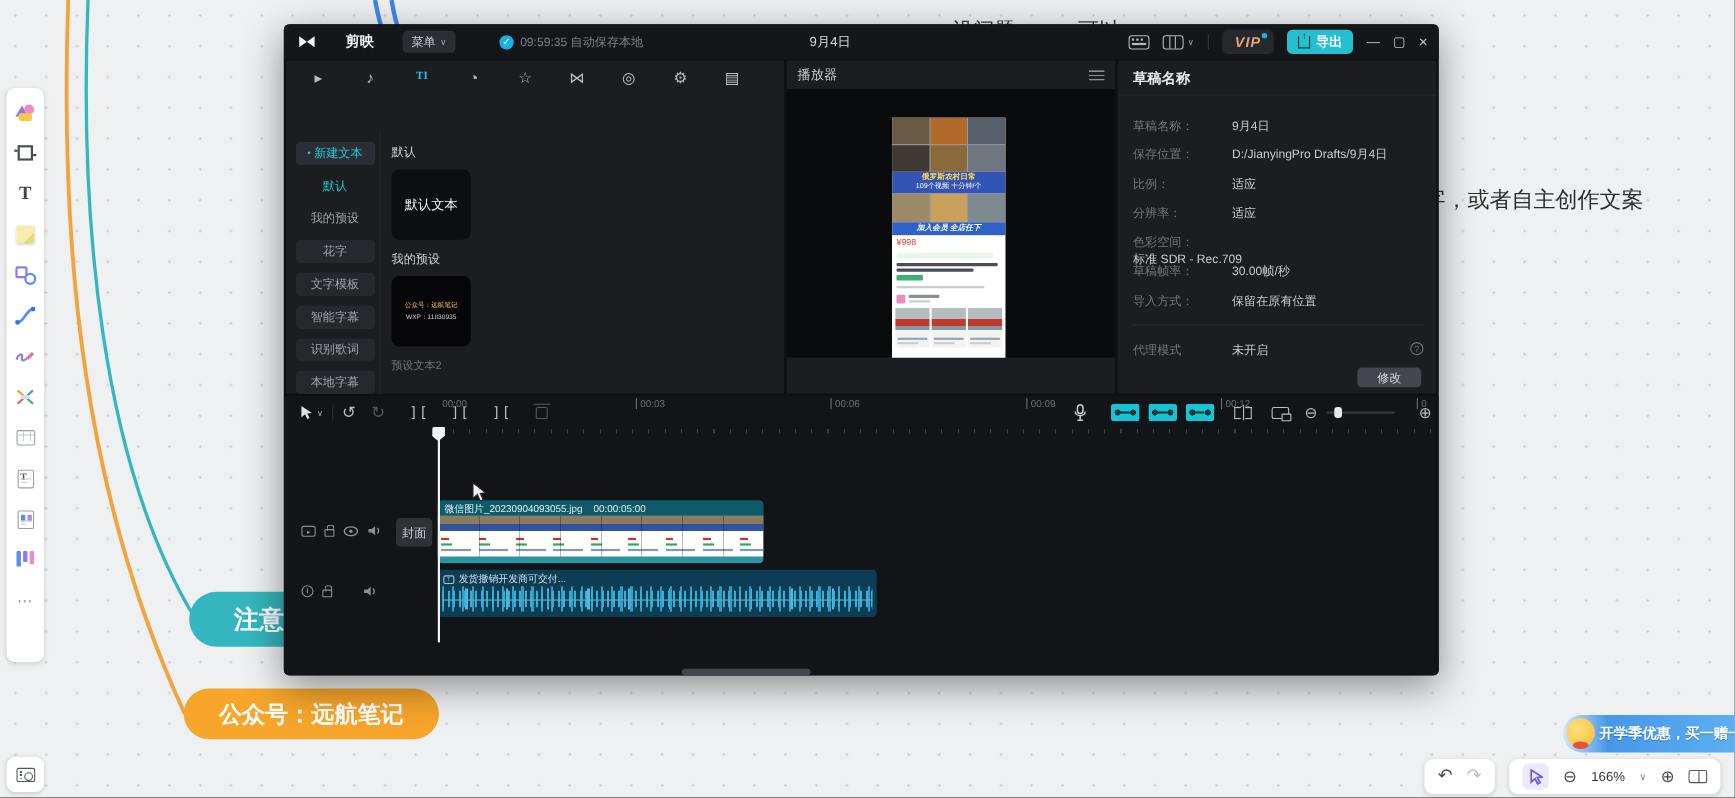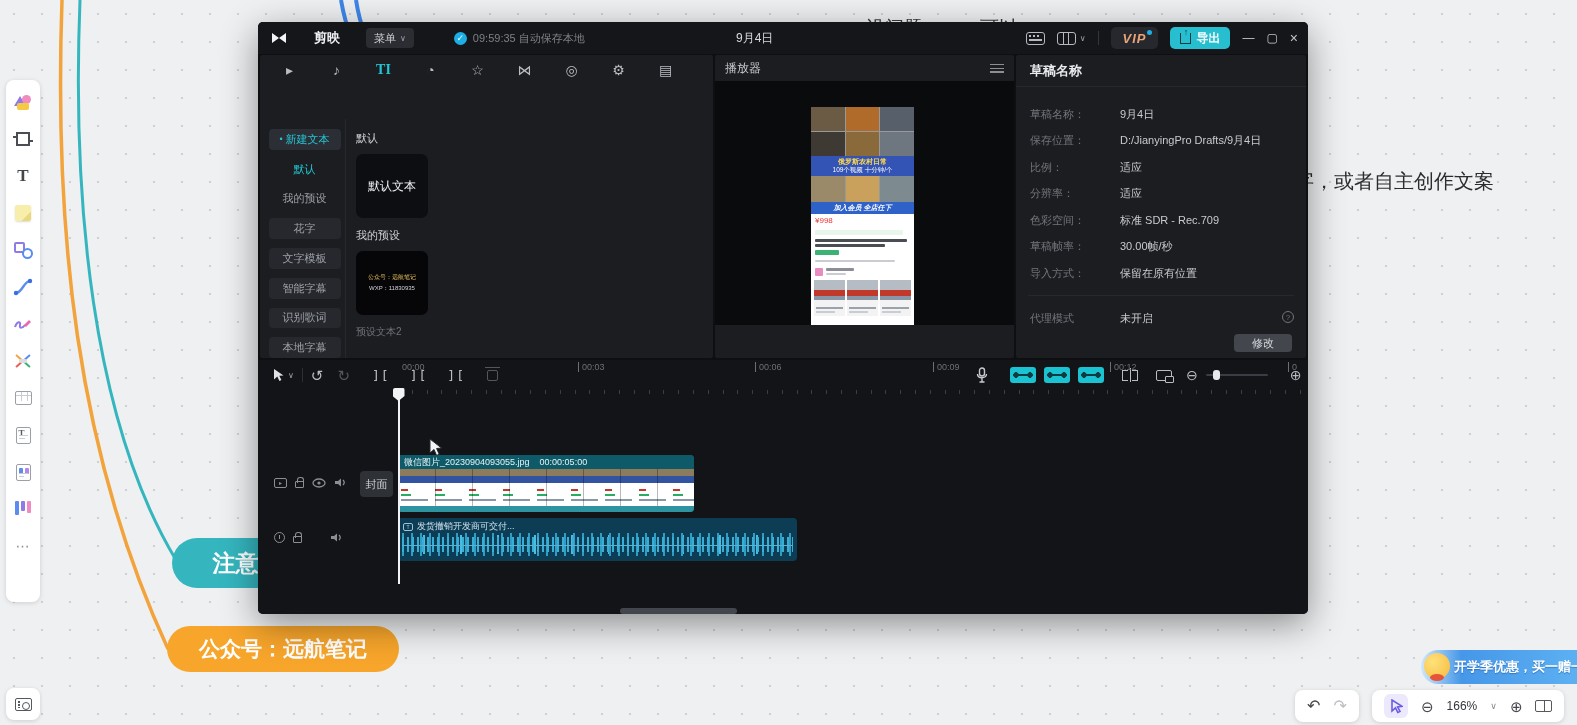--- a/index.html
+++ b/index.html
@@ -115,21 +115,21 @@
   .p-left { left:2px; top:33px; width:453px; height:303px; }
   .p-player { left:457px; top:33px; width:299px; height:303px; }
   .p-right { left:758px; top:33px; width:290px; height:303px; }
 
   
   .tabs { display:flex; padding:4px 6px 0 6px; }
   .tab { width:47px; display:flex; flex-direction:column; align-items:center; gap:1px; padding:3px 0; cursor:pointer; }
   .tab .ti { font-size:14px; color:#b9bdc3; height:16px; line-height:16px; }
   .tab .tl { font-size:10px; color:#b9bdc3; }
   .tab.active .ti, .tab.active .tl { color:#23c6d4; }
-  .tab.active .ti { font-family:"Liberation Serif",serif; font-weight:bold; font-size:14px; }
+  .tab.active .ti { font-family:"Liberation Serif",serif; font-weight:bold; font-size:10px; }
 
   
   .subnav { position:absolute; left:4px; top:64px; width:82px; bottom:0; border-right:1px solid #26282d; padding-top:10px;
     display:flex; flex-direction:column; align-items:center; gap:9px; }
   .sn-item { width:72px; height:22px; border-radius:4px; display:flex; align-items:center; justify-content:center; gap:3px;
     font-size:11px; color:#9ea2a8; cursor:pointer; }
   .sn-item.pill { background:#26282d; }
   .sn-item.active { background:#2b2e34; color:#23c6d4; }
   .sn-item.cyan { color:#23c6d4; }
   .sn-item .bl { font-size:9px; color:#23c6d4; }
@@ -542,21 +542,21 @@
         <span class="v">D:/JianyingPro Drafts/9月4日</span>
       </div>
     <div class="dp-row" style="top:105px;">
         <span class="k">比例：</span>
         <span class="v">适应</span>
       </div>
     <div class="dp-row" style="top:131px;">
         <span class="k">分辨率：</span>
         <span class="v">适应</span>
       </div>
-    <div class="dp-row" style="top:158px;">
+    <div class="dp-row" style="top:158px;flex-direction:column;">
         <span class="k">色彩空间：</span>
         <span class="v">标准 SDR - Rec.709</span>
       </div>
     <div class="dp-row" style="top:184px;">
         <span class="k">草稿帧率：</span>
         <span class="v">30.00帧/秒</span>
       </div>
     <div class="dp-row" style="top:211px;">
         <span class="k">导入方式：</span>
         <span class="v">保留在原有位置</span>

